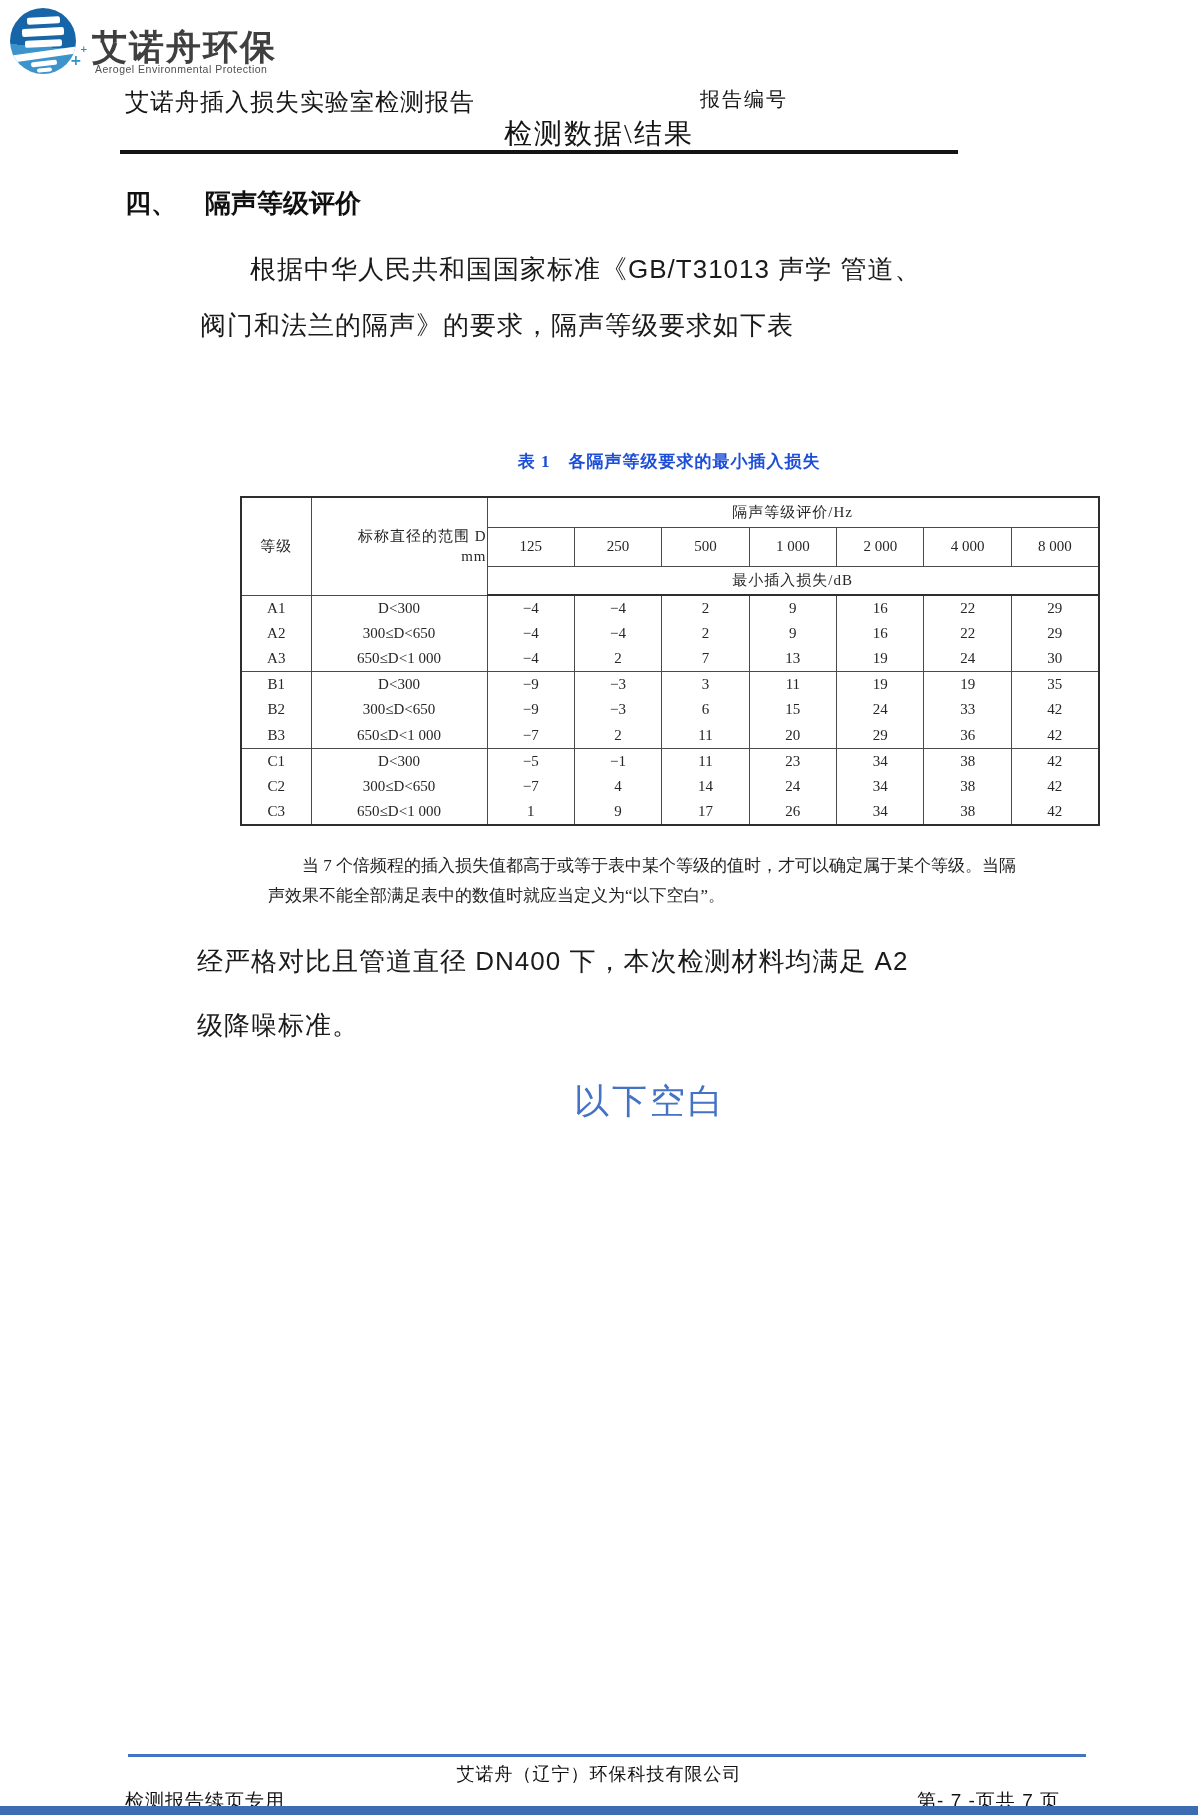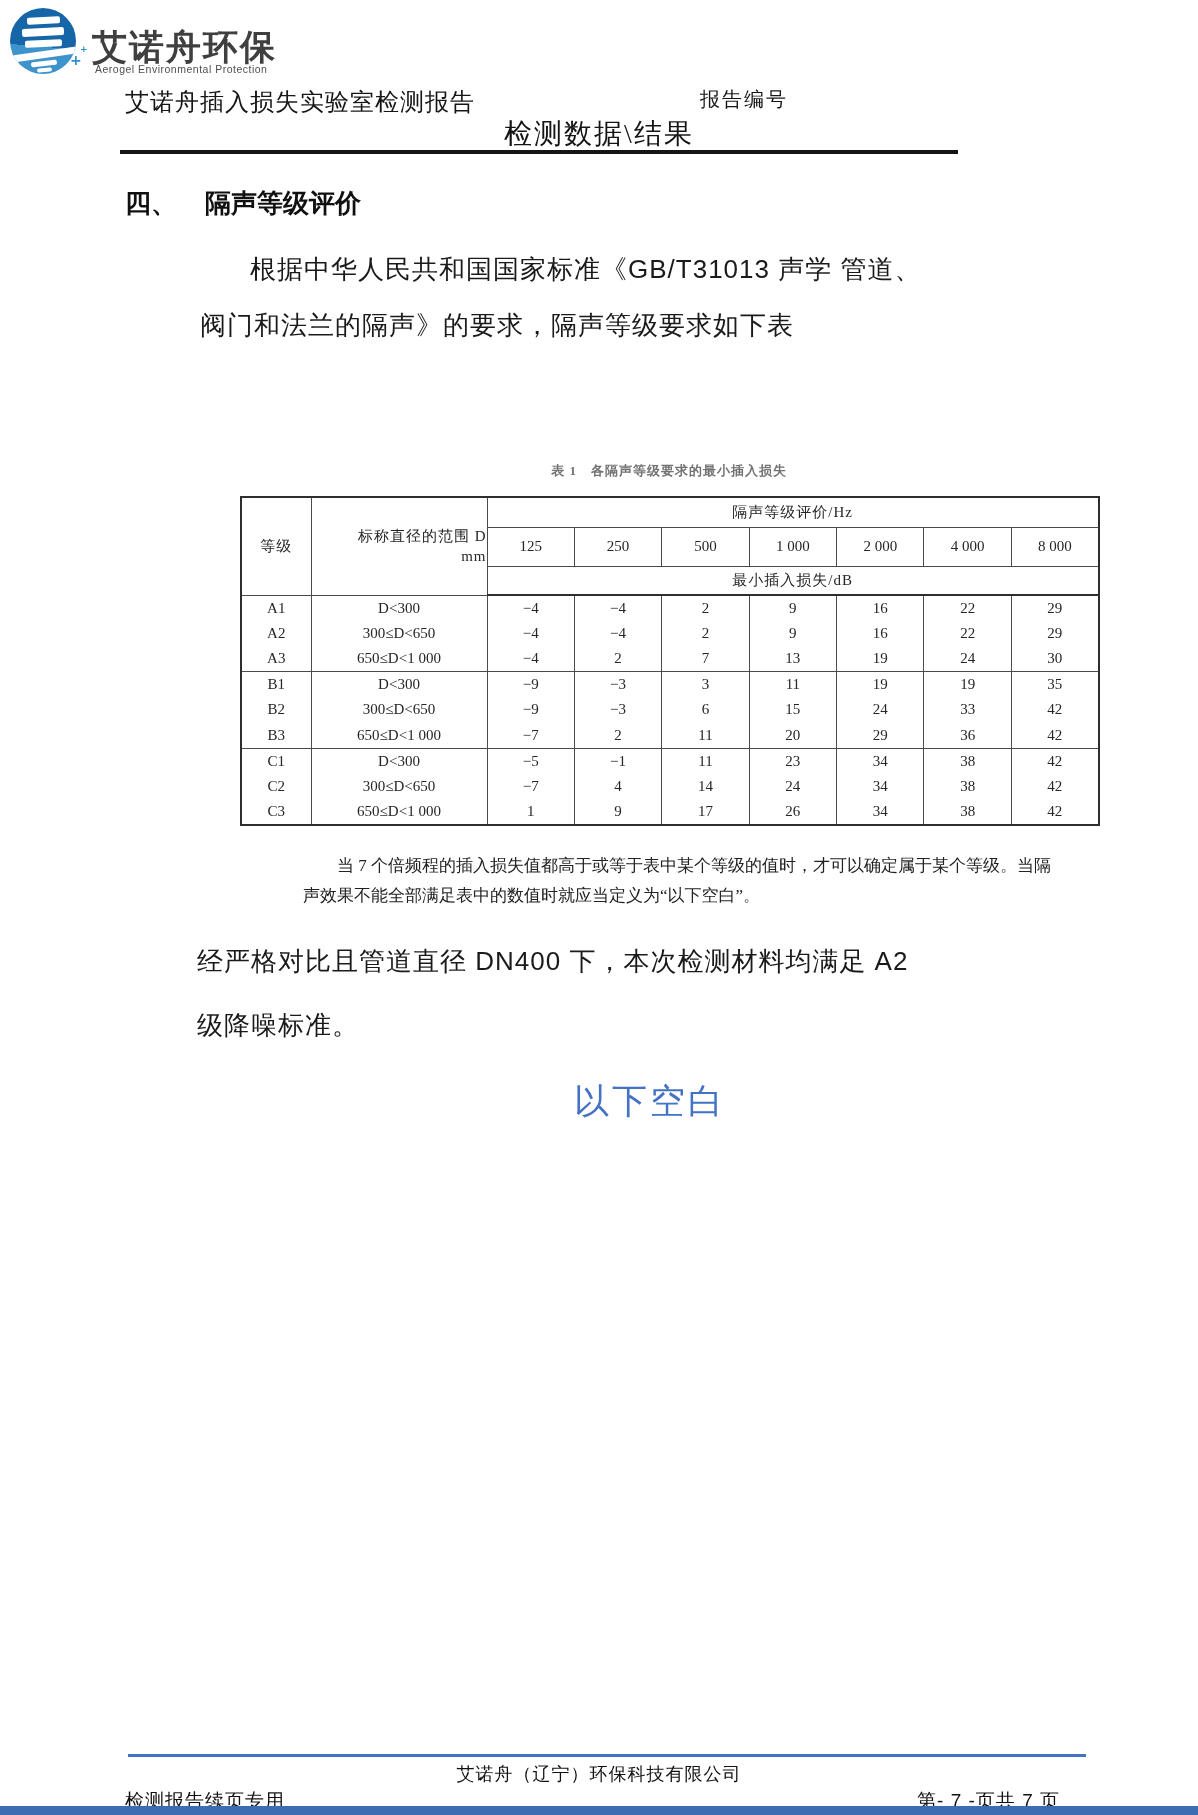--- a/index.html
+++ b/index.html
@@ -32,38 +32,38 @@
 
   
   .section-heading { position:absolute; left:125px; top:186px; font-size:26px; font-weight:bold; color:#101010; }
   .section-heading .num { margin-right:28px; }
   .para-line { position:absolute; font-size:26px; color:#1a1a1a; letter-spacing:1px; }
   .pl1 { left:250px; top:252px; }
   .pl2 { left:200px; top:308px; }
 
   
   .table-caption { position:absolute; left:240px; top:450px; width:858px; text-align:center;
-                   font-size:13px; font-weight:bold; color:#737373; font-family:"Liberation Serif", serif;
-                   letter-spacing:1px;margin-top:12px; }
+                   font-size:17px; font-weight:bold; color:#1d4ed8; font-family:"Liberation Serif", serif;
+                   letter-spacing:1px; }
   .table-wrap { position:absolute; left:240px; top:496px; }
   table.grade-table { border-collapse:collapse; table-layout:fixed; width:858px;
                       font-family:"Liberation Serif", serif; border:2.5px solid #2e2e2e; }
   table.grade-table td { border:1px solid #4a4a4a; text-align:center; vertical-align:middle;
                          font-size:15px; color:#262626; padding:0; overflow:hidden; }
   tr.h1 td { height:30px; letter-spacing:1px; }
   tr.h2 td { height:39px; }
   tr.h3 td { height:29px; border-bottom:2.5px solid #2e2e2e; letter-spacing:1px; }
   td.thick-right { border-right:2px solid #2e2e2e; }
   tr.data-row td { height:25.5px; border-top:none; border-bottom:none; }
   tr.group-end td { border-bottom:1.5px solid #4a4a4a !important; }
   .diam-hd div { line-height:20px;text-align:right; }
 
   
   .table-note { position:absolute; left:268px; top:851px; width:862px; font-family:"Liberation Serif", serif;
-                font-size:17px; color:#222222; line-height:30px;margin-left:35px; }
+                font-size:17px; color:#222222; line-height:30px; }
   .table-note .indent { padding-left:34px; }
 
   
   .concl { position:absolute; left:197px; font-size:26px; color:#1a1a1a; letter-spacing:1px; }
   .c1 { top:944px; }
   .c2 { top:1008px; }
   .blank-marker { position:absolute; left:80px; top:1078px; width:1140px; text-align:center;
                   font-size:35px; color:#4472c4; letter-spacing:3px; }
 
   

